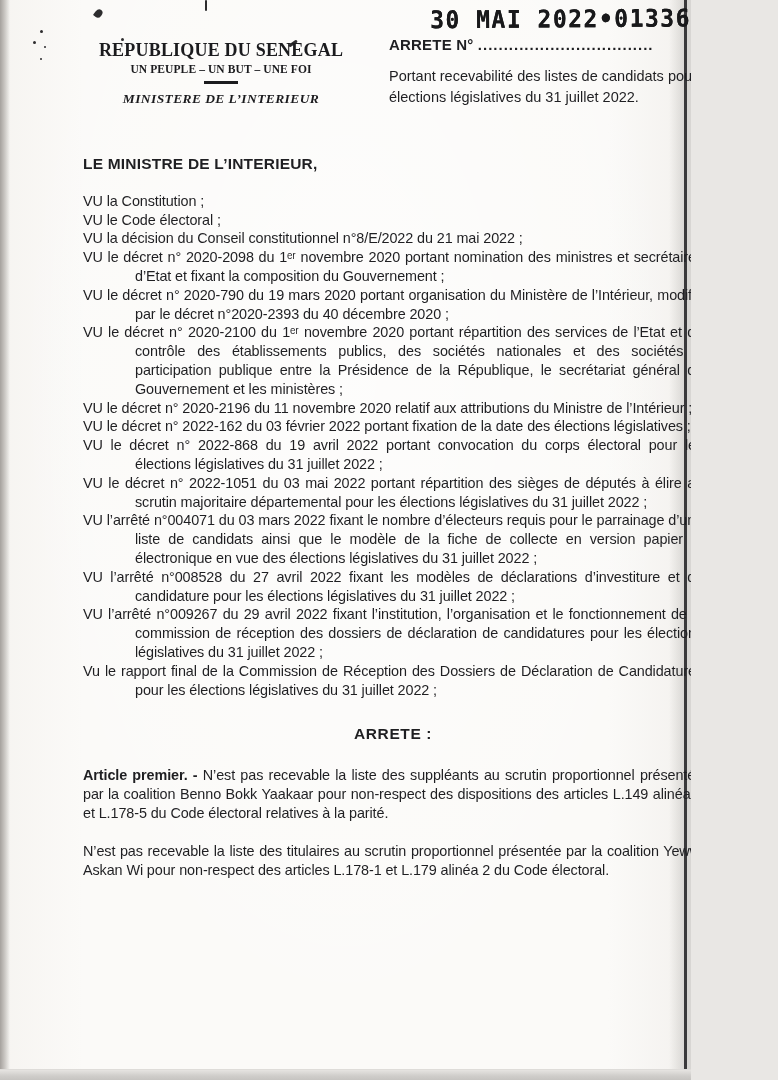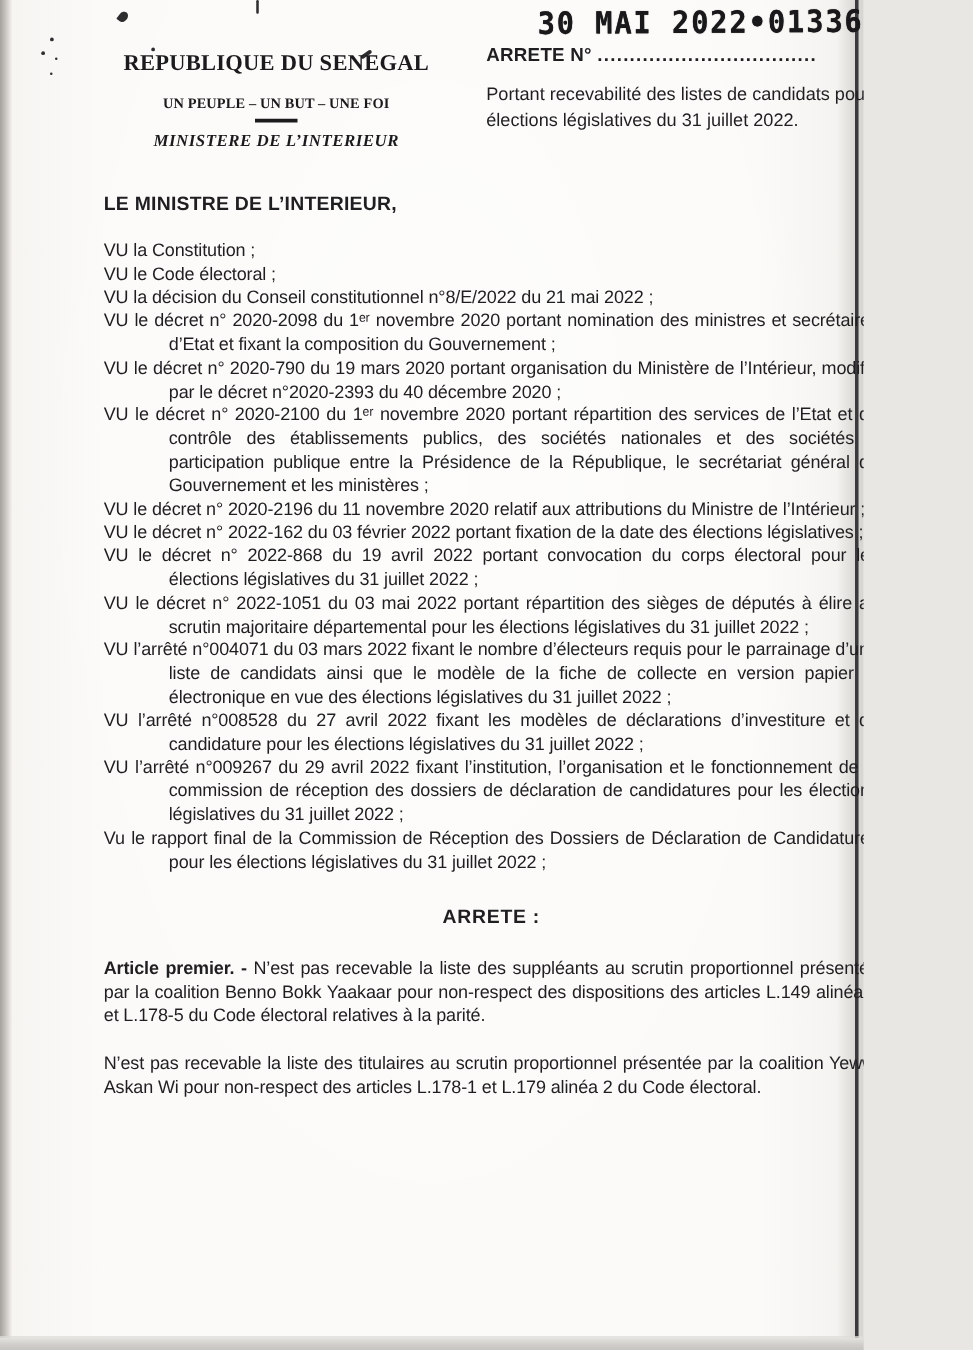--- a/index.html
+++ b/index.html
@@ -70,21 +70,21 @@
 
   
   .hdr-left {
     position: absolute; left: 94px; top: 40px; width: 254px;
     text-align: center;
     font-family: "Liberation Serif", "DejaVu Serif", serif;
     font-weight: bold;
     color: #1b1b1e;
   }
   .republic { font-size: 18px; letter-spacing: .2px; white-space: nowrap; }
-  .motto { font-size: 11.5px; margin-top: 16px; letter-spacing: .1px; white-space: nowrap; }
+  .motto { font-size: 11.5px; margin-top: 2px; letter-spacing: .1px; white-space: nowrap; }
   .hdr-rule { width: 34px; height: 3px; background: #1b1b1e; margin: 6px auto 7px auto; }
   .ministry { font-size: 13.5px; letter-spacing: .4px; white-space: nowrap; font-style: italic; }
 
   .hdr-right { position: absolute; left: 389px; top: 36px; width: 342px; }
   .arrete-no { font-weight: bold; font-size: 15px; letter-spacing: .2px; }
   .arrete-no .dots { font-weight: bold; letter-spacing: 1px; }
   .subject { margin-top: 13px; font-size: 14.5px; line-height: 21px; }
 
   
   .doc-body {

